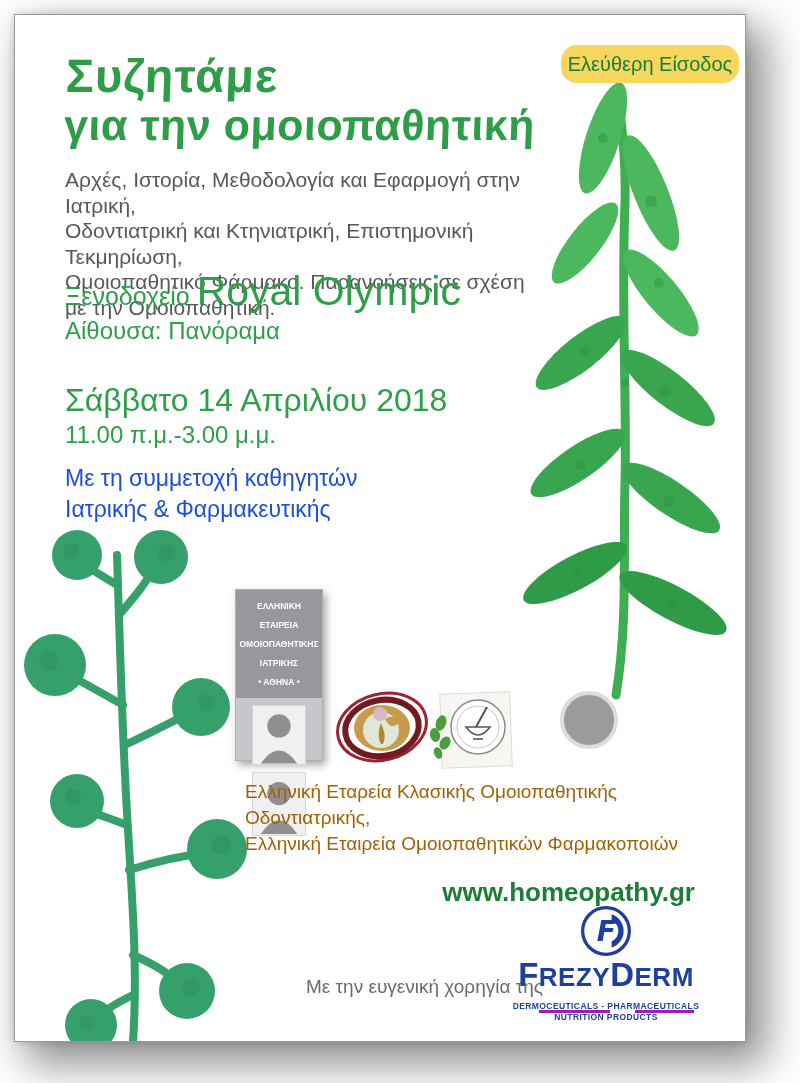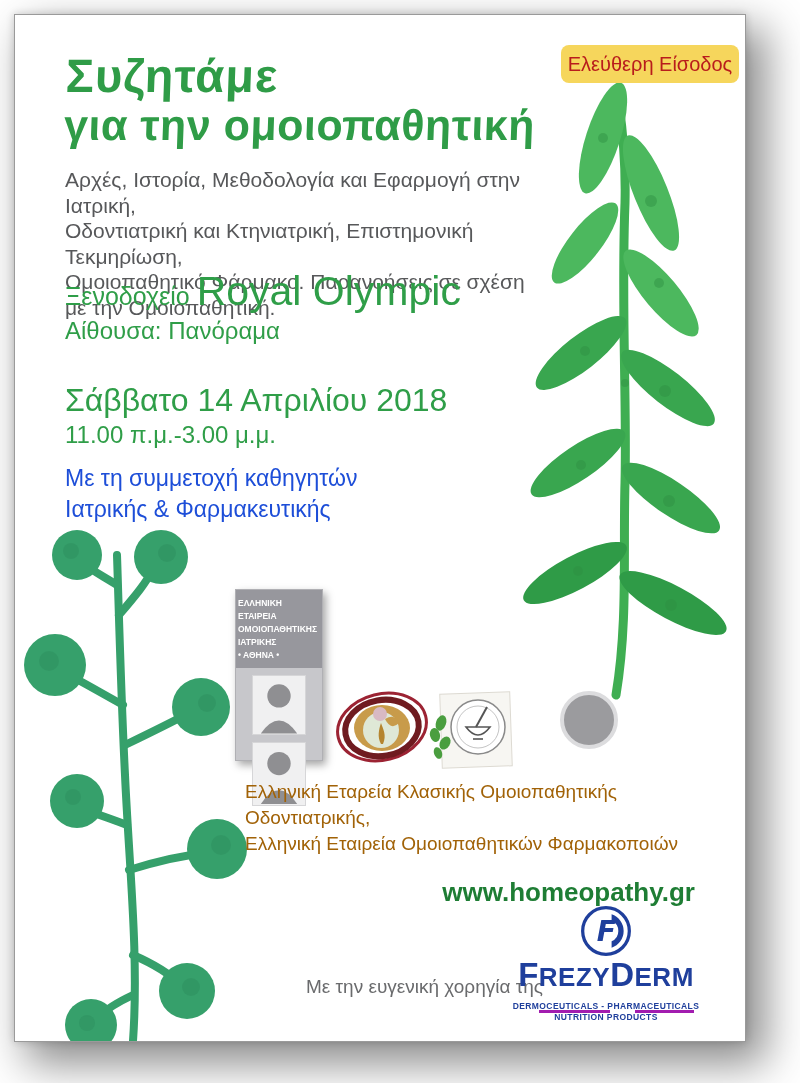--- a/index.html
+++ b/index.html
@@ -10,22 +10,22 @@
   #poster{
     position:absolute;left:14px;top:14px;width:730px;height:1026px;
     background:#ffffff;border:1px solid #9a9a9a;
     box-shadow:0 0 8px rgba(0,0,0,.18), 16px 18px 40px 4px rgba(0,0,0,.45);
     overflow:hidden;
   }
   .abs{position:absolute;}
   .preline{white-space:pre-line;}
   
   .badge{
-    left:546px;top:30px;width:178px;height:38px;border-radius:8px;
-    background:#f6d65c;color:#b91c1c;font-size:20px;
+    left:546px;top:30px;width:178px;height:38px;border-radius:16px;
+    background:#f6d65c;color:#15803d;font-size:20px;
     display:flex;align-items:center;justify-content:center;
   }
   
   .title{left:50px;top:36px;color:#2f9c47;font-weight:700;transform:skewX(-2deg);}
   .title .t1{font-size:47px;line-height:50px;letter-spacing:1px;}
   .title .t2{font-size:43px;line-height:48px;letter-spacing:0.5px;}
   
   .intro{left:50px;top:152px;width:480px;color:#57585a;font-size:21px;line-height:25.5px;}
   
   .details{left:50px;top:258px;color:#2f9e48;}
@@ -36,22 +36,22 @@
   .details .time{font-size:24px;line-height:31px;}
   
   .event-type{left:50px;top:402px;color:#57585a;font-size:23px;}
   .participation{left:50px;top:448px;color:#1d4ed8;font-size:23px;line-height:31px;}
   
   .banner{
     left:220px;top:574px;width:86px;height:170px;background:#c7c7cb;
     border:1px solid #b0b0b4;box-shadow:3px 4px 8px rgba(0,0,0,.35);
   }
   .banner-head{
-    background:#97979d;color:#ffffff;
-    font-size:8.5px;line-height:13px;padding:7px 2px 6px 2px;font-weight:700;
+    background:#97979d;color:#ffffff;text-align:center;
+    font-size:8.5px;line-height:19px;padding:7px 2px 6px 2px;font-weight:700;
   }
   .portrait{width:52px;margin:7px auto 0 auto;background:#f0f0f1;border:1px solid #d6d6d8;}
   .portrait svg{display:block;width:100%;height:100%;}
   
   .logo-dental{left:320px;top:674px;width:94px;height:76px;}
   .logo-pharm{left:410px;top:672px;width:90px;height:90px;}
   
   .globule{
     left:545px;top:676px;width:50px;height:50px;border-radius:50%;
     background:#9b9b9e;border:4px solid #dcdcde;

